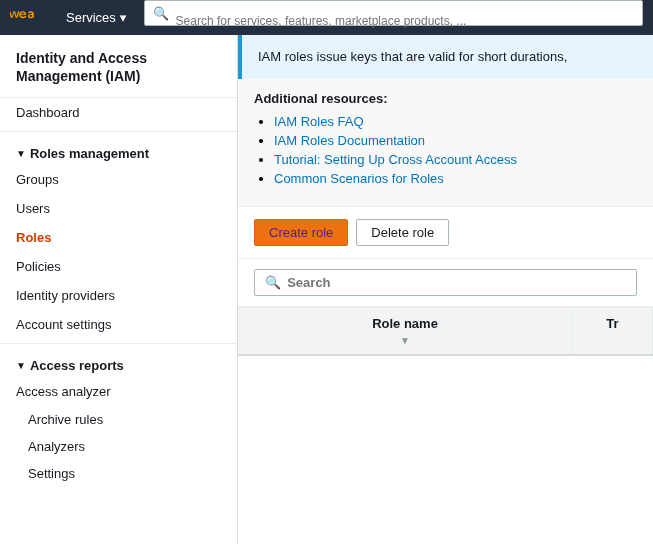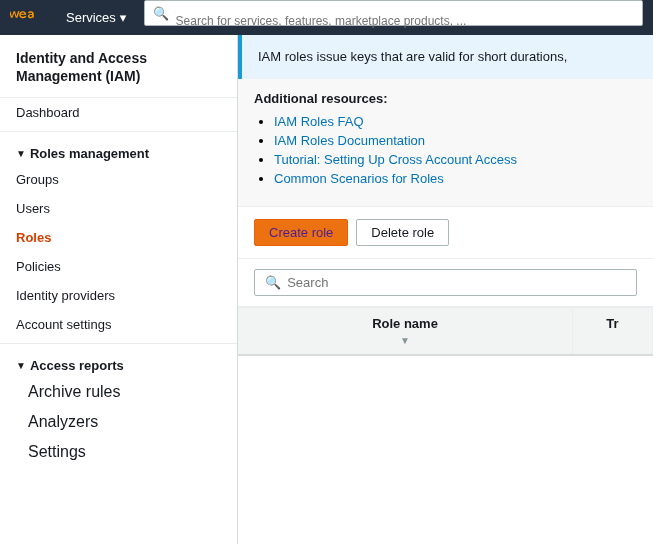--- a/index.html
+++ b/index.html
@@ -94,21 +94,21 @@
       color: #16191f;
       display: flex;
       align-items: center;
       gap: 4px;
       cursor: pointer;
     }
     .sidebar-sub {
       padding: 6px 16px 6px 28px;
       cursor: pointer;
       color: #16191f;
-      font-size: 16px;
+      font-size: 13px;
     }
     .collapse-arrow {
       font-size: 10px;
     }
     .sidebar-divider {
       height: 1px;
       background: #eaeded;
       margin: 4px 0;
     }
 
@@ -200,20 +200,21 @@
       align-items: center;
       gap: 6px;
       background: #fff;
     }
     .search-field input {
       border: none;
       outline: none;
       font-size: 13px;
       color: #ef4444;
       flex: 1;
+      font-weight: bold;
     }
     .table-header {
       display: flex;
       background: #f2f3f3;
       border-bottom: 2px solid #d5dbdb;
       border-top: 1px solid #eaeded;
     }
     .th {
       padding: 8px 16px;
       font-size: 13px;
@@ -296,20 +297,21 @@
       <div class="sidebar-item">Identity providers</div>
       <div class="sidebar-item">Account settings</div>
 
       <div class="sidebar-divider"></div>
 
       <div class="sidebar-section">
         <span class="collapse-arrow">▼</span>
         <span>Access reports</span>
       </div>
 
+      <div class="sidebar-item">Access analyzer</div>
       <div class="sidebar-sub">Archive rules</div>
       <div class="sidebar-sub">Analyzers</div>
       <div class="sidebar-sub">Settings</div>
     </div>
     <div class="sidebar-scroll-track">
       <div class="sidebar-scroll-thumb"></div>
     </div>
   </div>
 
   <div class="content">

